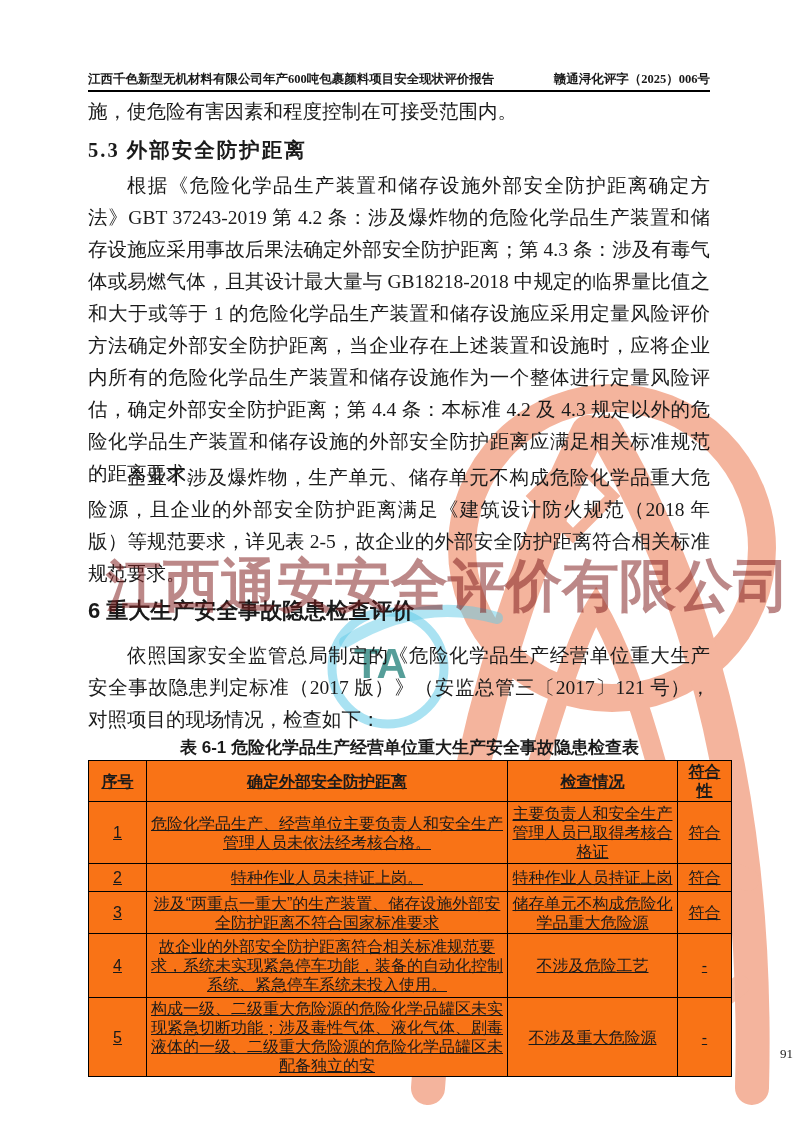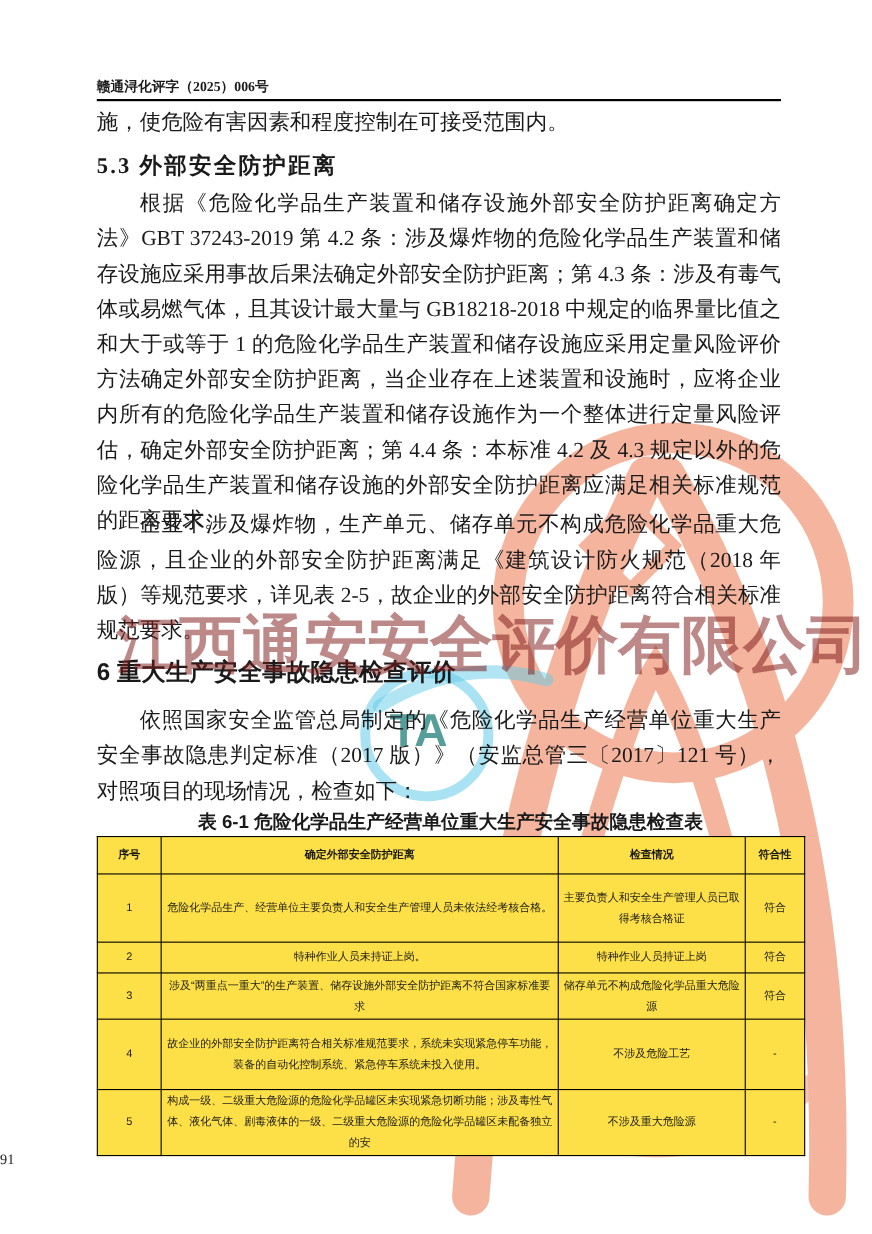--- a/index.html
+++ b/index.html
@@ -43,33 +43,34 @@
     font-family:"Liberation Sans", sans-serif;
     font-size:22px; font-weight:700;
   }
   .table-title{
     position:absolute; left:88px; top:736px; width:643px;
     font-family:"Liberation Sans", sans-serif;
     font-size:17px; font-weight:700; text-align:center;
   }
   table.check{
     position:absolute; left:88px; top:760px; width:643px;
-    border-collapse:collapse; background:#fde047;
-    font-family:"Liberation Sans", sans-serif; font-size:10px;
+    border-collapse:collapse; background:#f97316;
+    font-family:"Liberation Sans", sans-serif; font-size:16px;
     table-layout:fixed;
+    text-decoration:underline;
   }
   table.check th, table.check td{
     border:1.5px solid #000; padding:1px 4px; text-align:center;
     line-height:19px; overflow:hidden;
   }
   table.check th{font-weight:700; height:31px;}
   col.c-no{width:58px;} col.c-std{width:361px;} col.c-chk{width:170px;} col.c-ok{width:54px;}
   tr.r1{height:62px;} tr.r2{height:28px;} tr.r3{height:42px;} tr.r4{height:64px;} tr.r5{height:56px;}
   .footer-num{
-    position:absolute; left:0; top:1046px; width:793px; text-align:left;
+    position:absolute; left:0; top:1046px; width:793px; text-align:right;
     font-size:13px;
     font-family:Liberation Serif, serif;
   }
 </style>
 </head>
 <body>
 
 <div class="page">
 
   <svg class="stamp-svg" width="793" height="1122" viewBox="0 0 793 1122">
@@ -88,20 +89,21 @@
     </g>
   </svg>
 
   <div class="cyan-ta">TA</div>
 
   <div class="wm-text">江西通安安全评价有限公司</div>
 
   <div class="content">
 
     <div class="header">
+      <span>江西千色新型无机材料有限公司年产600吨包裹颜料项目安全现状评价报告</span>
       <span>赣通浔化评字（2025）006号</span>
     </div>
 
     <div class="body-text" style="top:96px;">施，使危险有害因素和程度控制在可接受范围内。</div>
 
     <div class="h53">5.3 外部安全防护距离</div>
 
     <div class="body-text p-indent" style="top:170px;">根据《危险化学品生产装置和储存设施外部安全防护距离确定方法》GBT 37243-2019 第 4.2 条：涉及爆炸物的危险化学品生产装置和储存设施应采用事故后果法确定外部安全防护距离；第 4.3 条：涉及有毒气体或易燃气体，且其设计最大量与 GB18218-2018 中规定的临界量比值之和大于或等于 1 的危险化学品生产装置和储存设施应采用定量风险评价方法确定外部安全防护距离，当企业存在上述装置和设施时，应将企业内所有的危险化学品生产装置和储存设施作为一个整体进行定量风险评估，确定外部安全防护距离；第 4.4 条：本标准 4.2 及 4.3 规定以外的危险化学品生产装置和储存设施的外部安全防护距离应满足相关标准规范的距离要求。</div>
 
     <div class="body-text p-indent" style="top:462px;">企业不涉及爆炸物，生产单元、储存单元不构成危险化学品重大危险源，且企业的外部安全防护距离满足《建筑设计防火规范（2018 年版）等规范要求，详见表 2-5，故企业的外部安全防护距离符合相关标准规范要求。</div>

